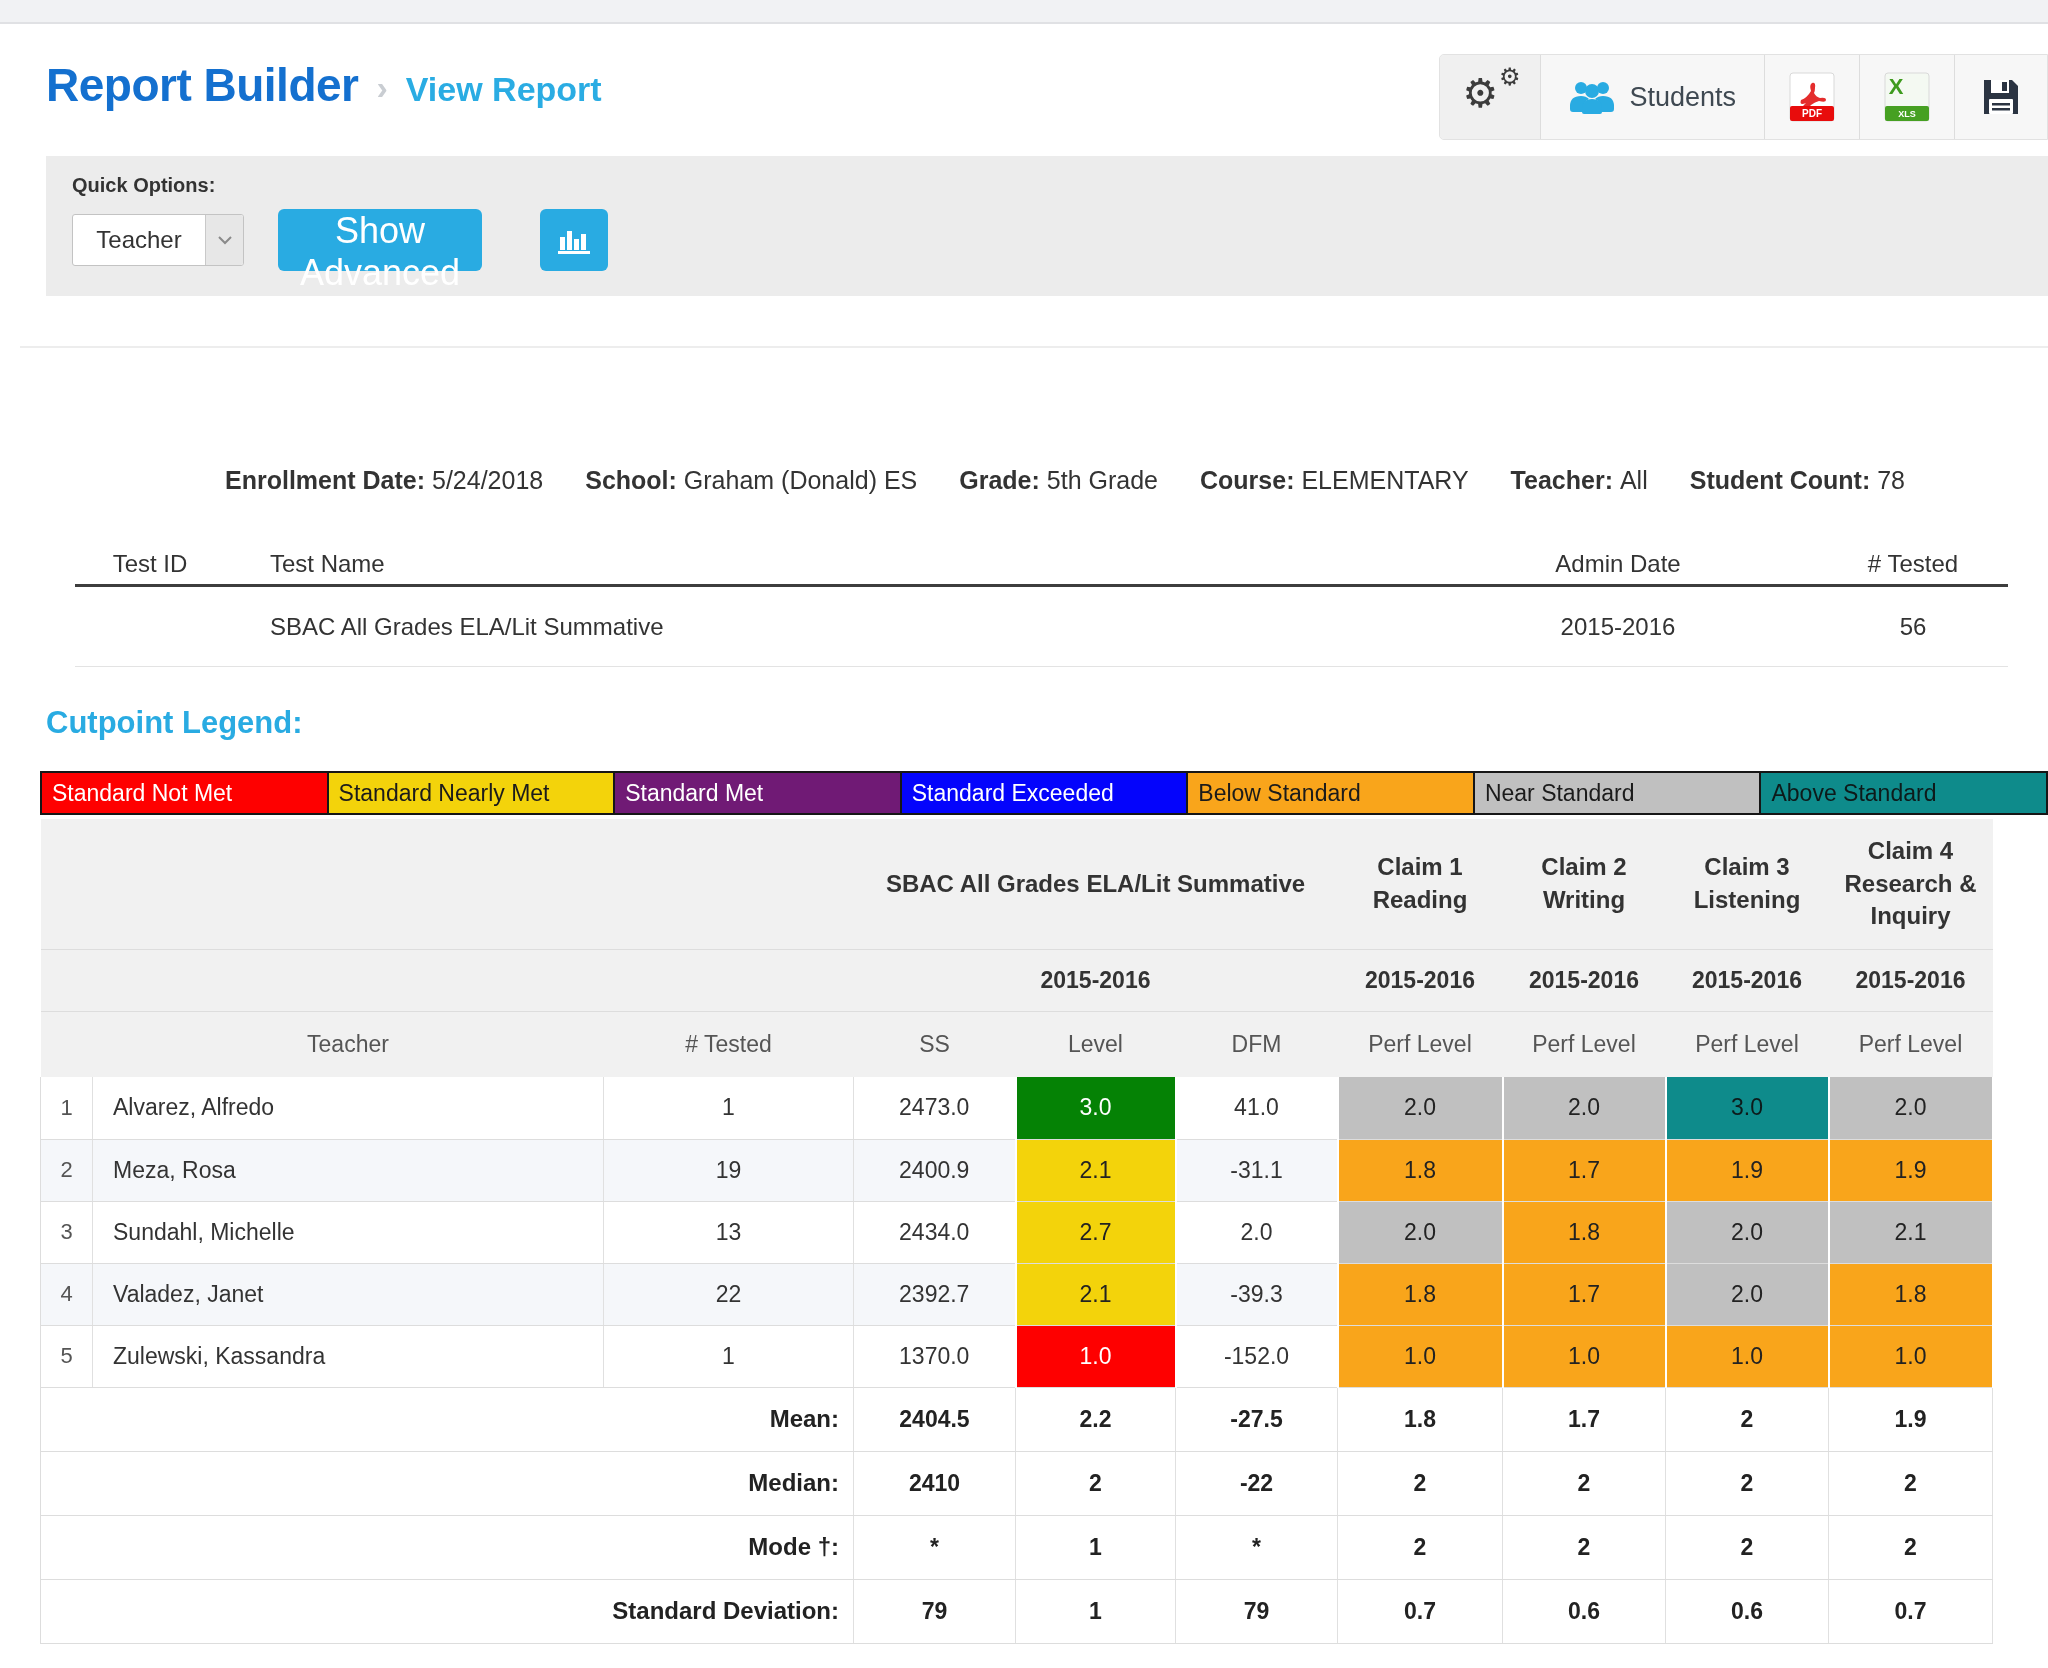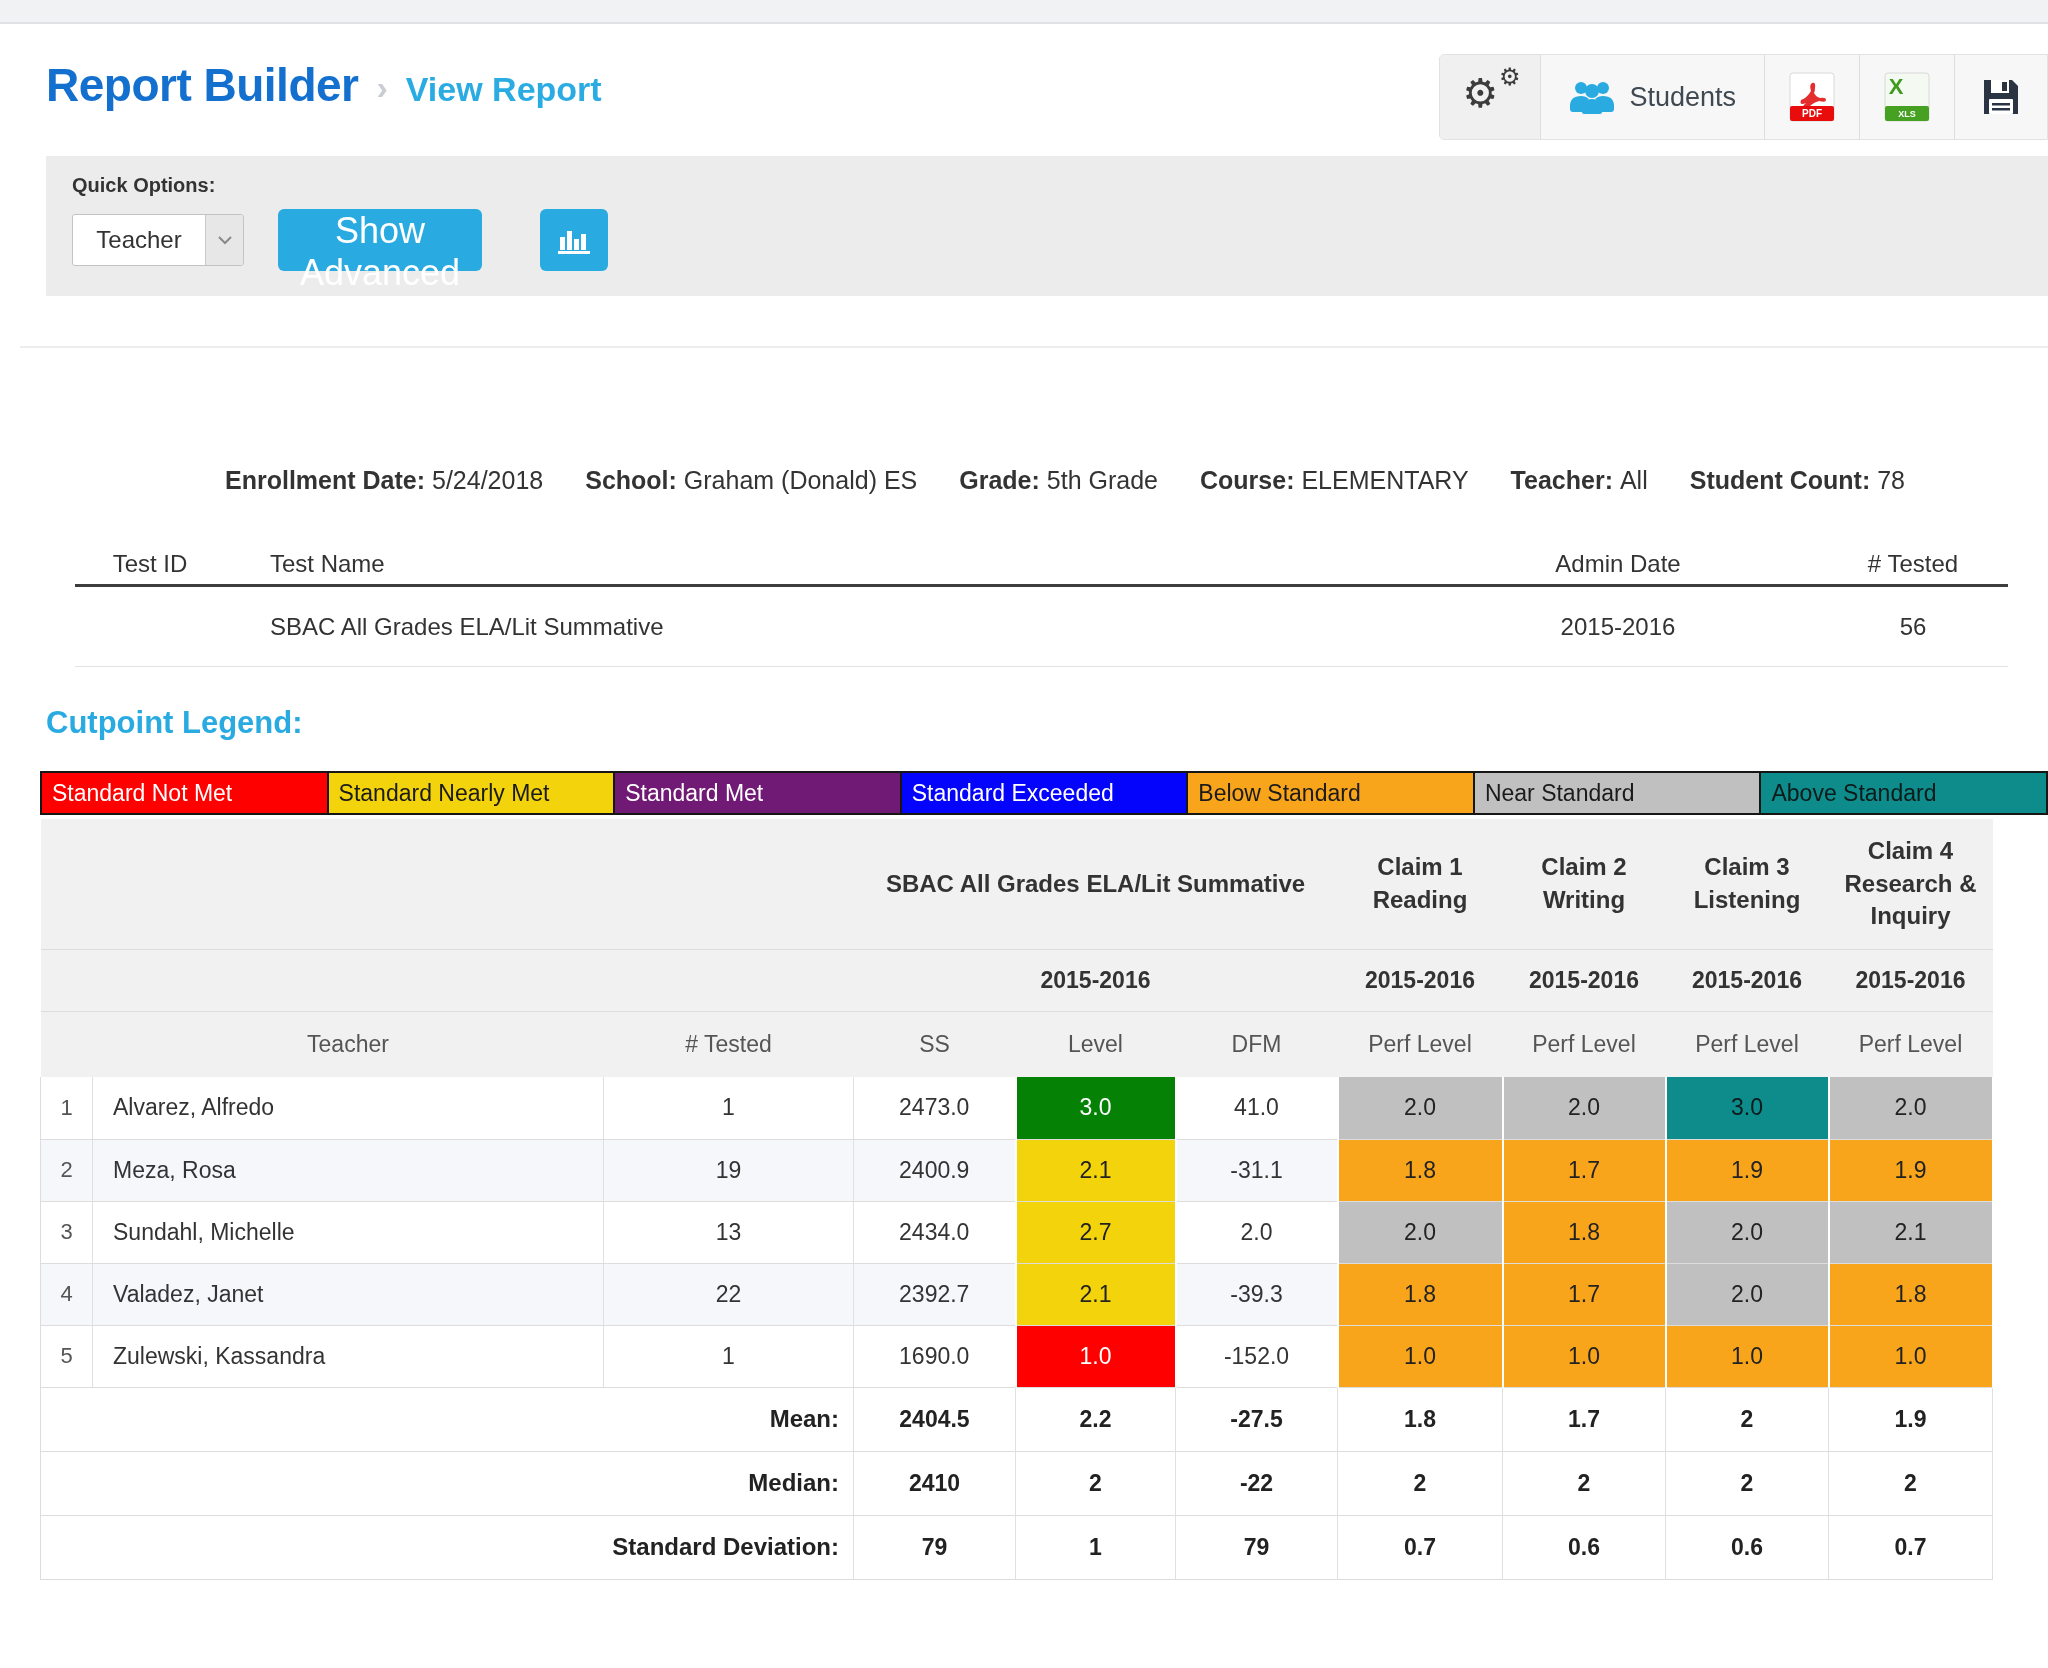--- a/index.html
+++ b/index.html
@@ -304,21 +304,21 @@
         <td>-39.3</td>
         <td class="colored" style="background: rgb(249, 165, 27); color: rgb(34, 34, 34);">1.8</td>
         <td class="colored" style="background: rgb(249, 165, 27); color: rgb(34, 34, 34);">1.7</td>
         <td class="colored" style="background: rgb(192, 192, 192); color: rgb(34, 34, 34);">2.0</td>
         <td class="colored" style="background: rgb(249, 165, 27); color: rgb(34, 34, 34);">1.8</td>
       </tr>
       <tr>
         <td class="cell-rownum">5</td>
         <td class="cell-teacher">Zulewski, Kassandra</td>
         <td>1</td>
-        <td>1690.0</td>
+        <td>1370.0</td>
         <td class="colored" style="background: rgb(254, 0, 0); color: rgb(255, 255, 255);">1.0</td>
         <td>-152.0</td>
         <td class="colored" style="background: rgb(249, 165, 27); color: rgb(34, 34, 34);">1.0</td>
         <td class="colored" style="background: rgb(249, 165, 27); color: rgb(34, 34, 34);">1.0</td>
         <td class="colored" style="background: rgb(249, 165, 27); color: rgb(34, 34, 34);">1.0</td>
         <td class="colored" style="background: rgb(249, 165, 27); color: rgb(34, 34, 34);">1.0</td>
       </tr>
     </tbody>
   <tbody class="rt-sum" id="rt-sum">
       <tr>
@@ -329,20 +329,30 @@
         <td class="sum-val">1.8</td>
         <td class="sum-val">1.7</td>
         <td class="sum-val">2</td>
         <td class="sum-val">1.9</td>
       </tr>
       <tr>
         <td colspan="3" class="summary-label">Median:</td>
         <td class="sum-val">2410</td>
         <td class="sum-val">2</td>
         <td class="sum-val">-22</td>
+        <td class="sum-val">2</td>
+        <td class="sum-val">2</td>
+        <td class="sum-val">2</td>
+        <td class="sum-val">2</td>
+      </tr>
+      <tr>
+        <td colspan="3" class="summary-label">Mode †:</td>
+        <td class="sum-val">*</td>
+        <td class="sum-val">1</td>
+        <td class="sum-val">*</td>
         <td class="sum-val">2</td>
         <td class="sum-val">2</td>
         <td class="sum-val">2</td>
         <td class="sum-val">2</td>
       </tr>
       <tr>
         <td colspan="3" class="summary-label">Standard Deviation:</td>
         <td class="sum-val">79</td>
         <td class="sum-val">1</td>
         <td class="sum-val">79</td>

